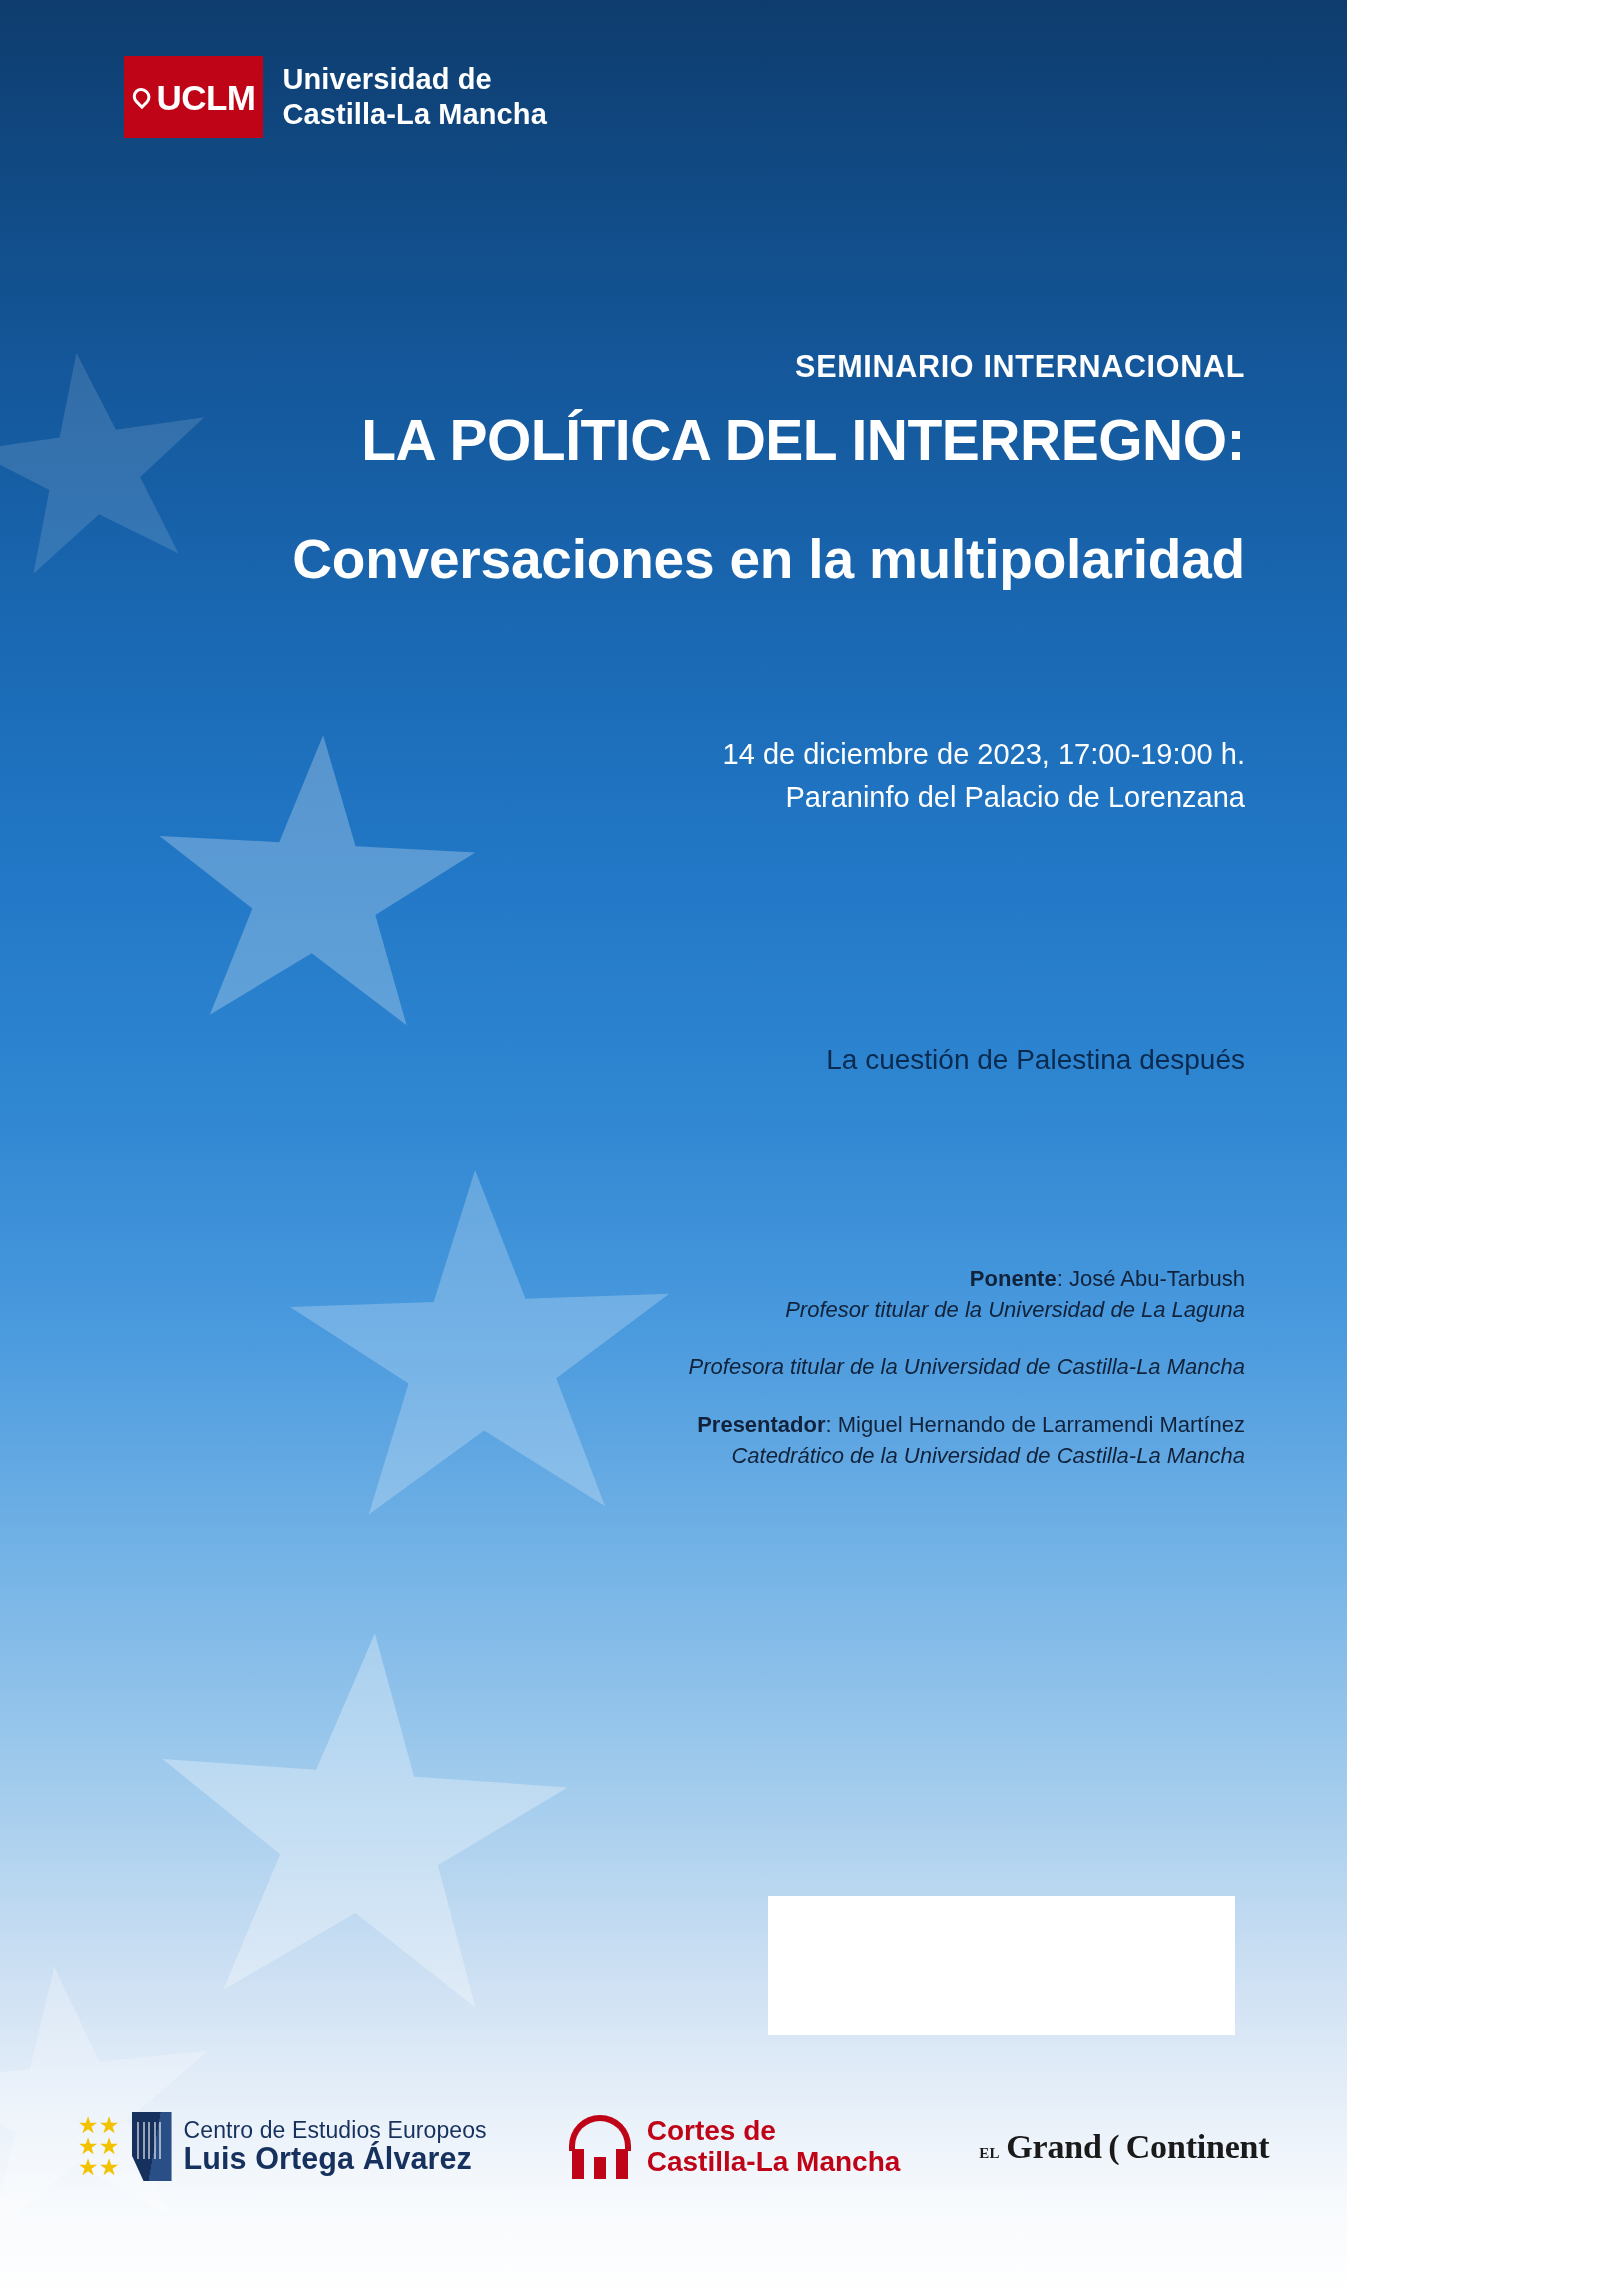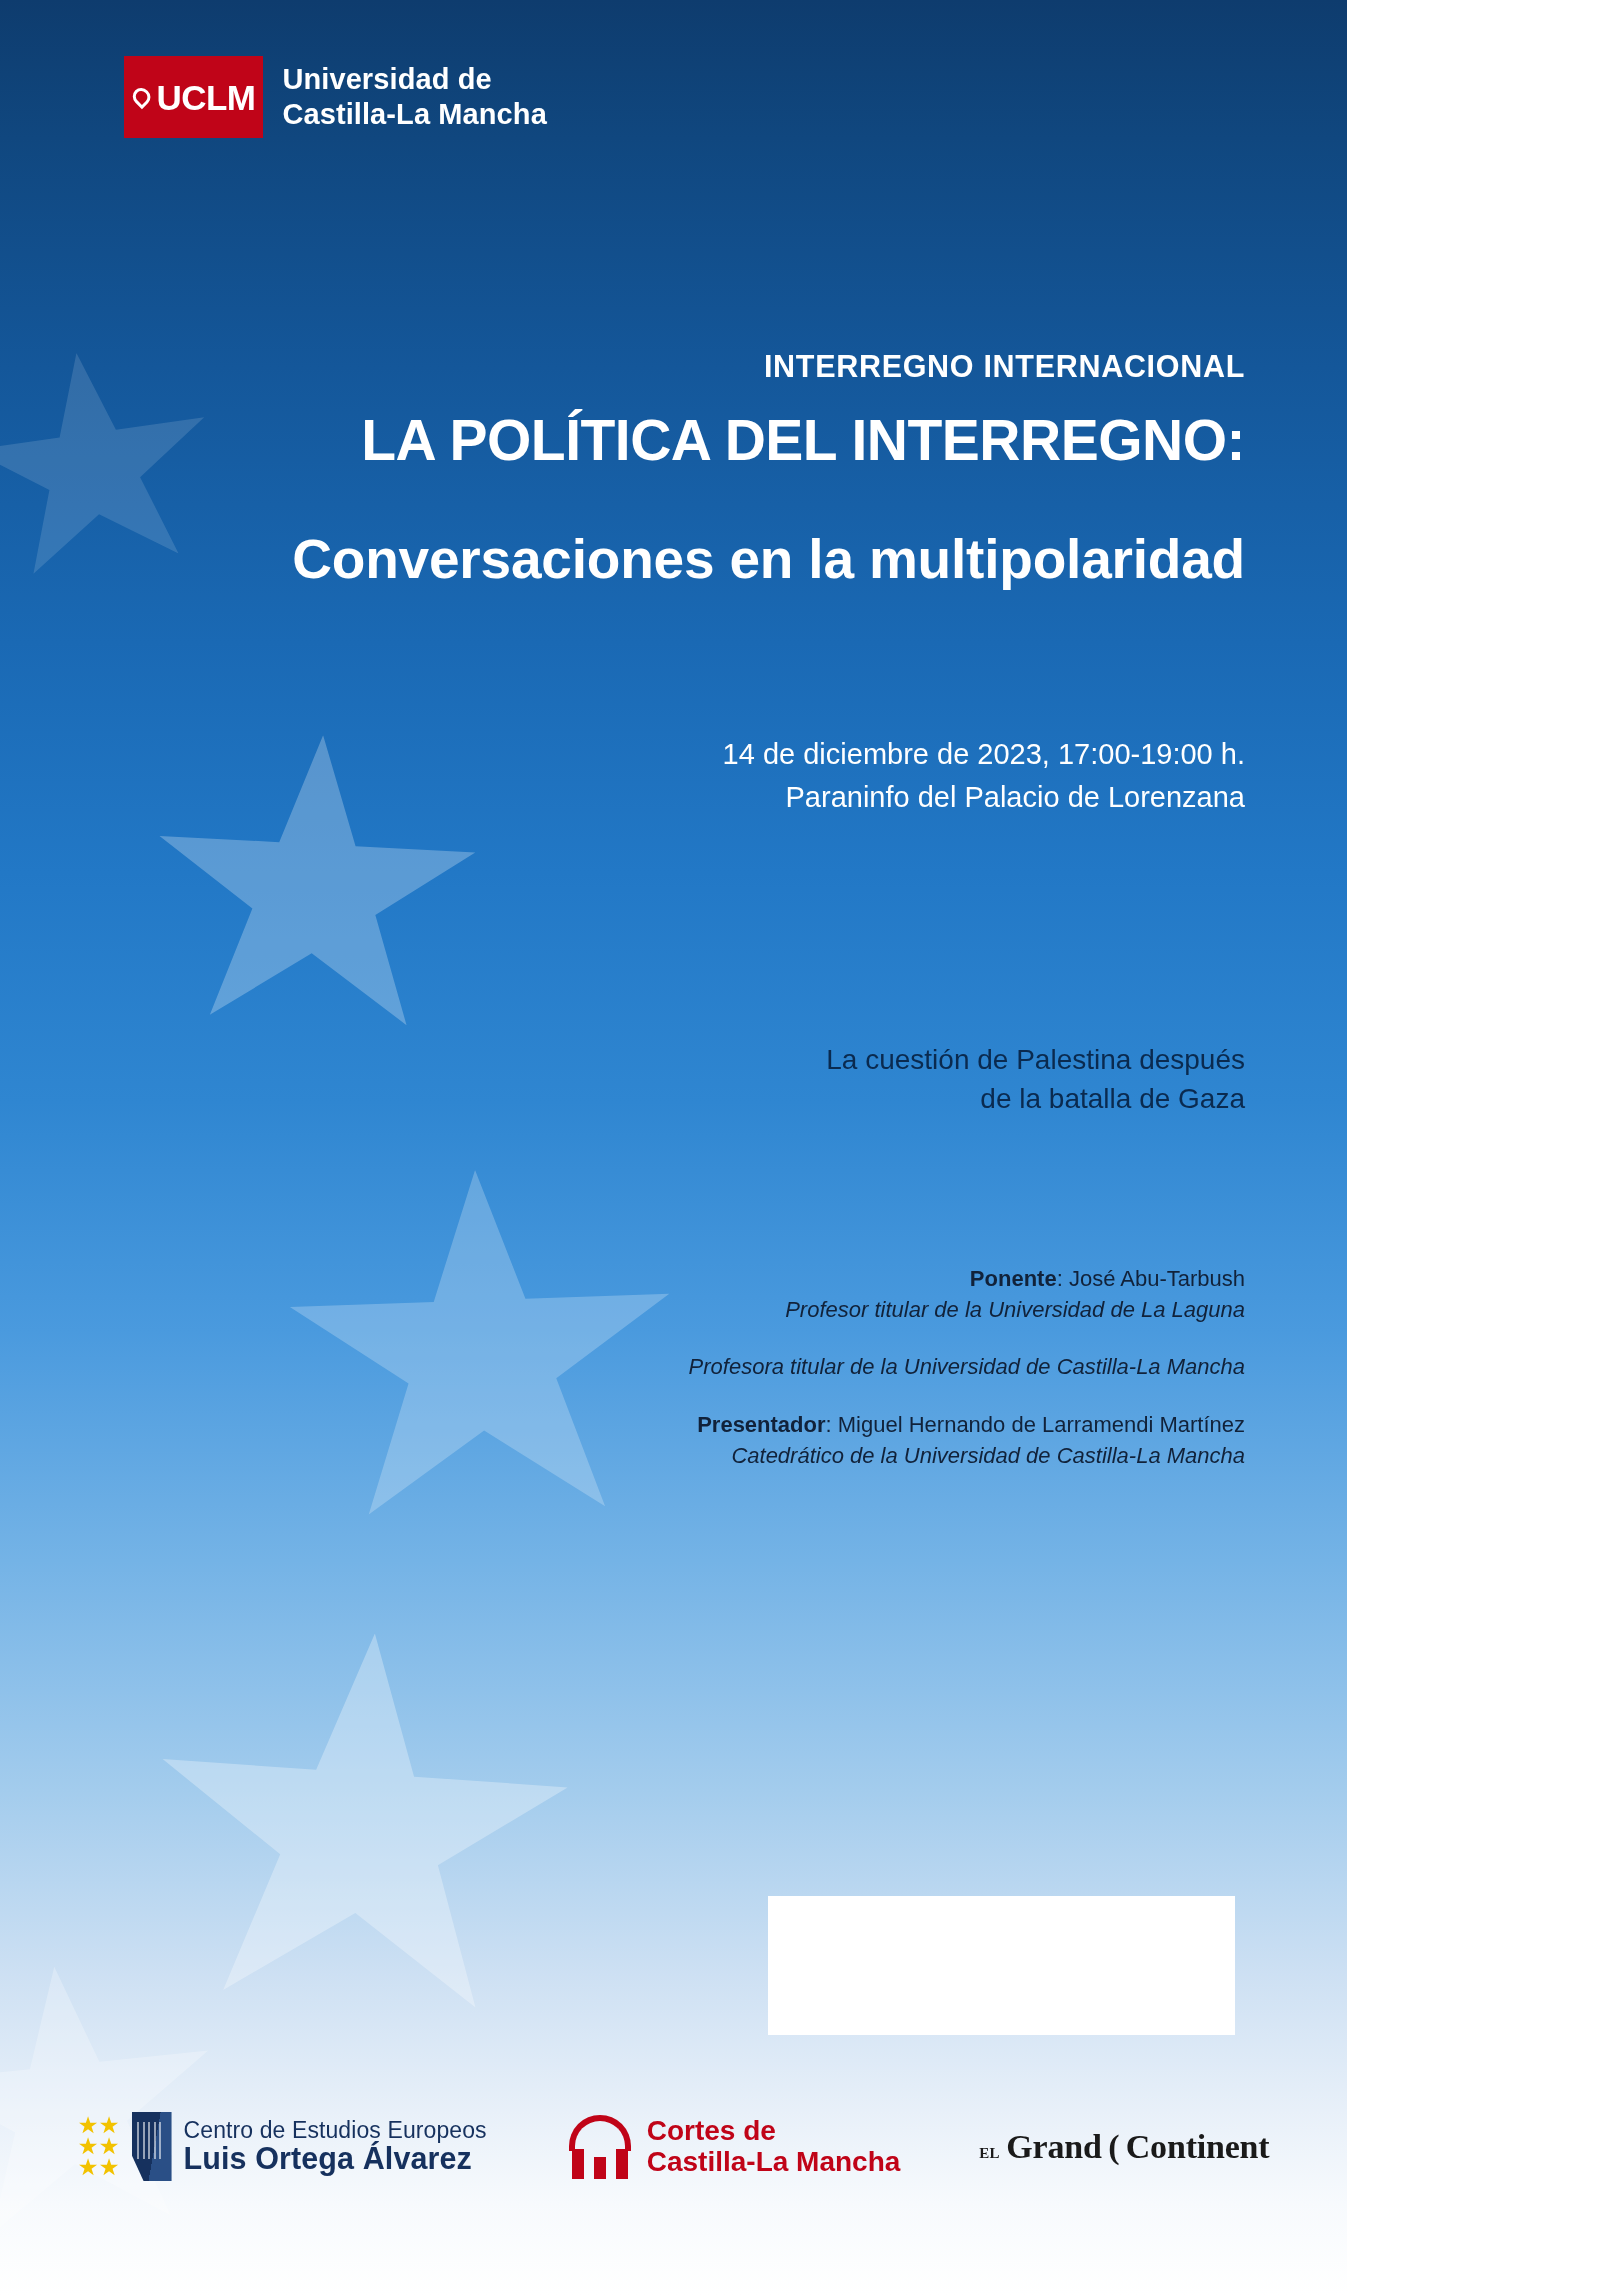--- a/index.html
+++ b/index.html
@@ -329,33 +329,32 @@
       <span class="mark-text">UCLM</span>
     </div>
     <div class="uclm-name">
       <div>Universidad de</div>
       <div>Castilla-La Mancha</div>
     </div>
   </div>
 
   <div class="content-right">
 
-    <div class="kicker">INTERREGNO INTERNACIONAL</div>
+    <div class="kicker">SEMINARIO INTERNACIONAL</div>
 
     <div class="title-1">LA POLÍTICA DEL INTERREGNO:</div>
     <div class="title-2">Conversaciones en la multipolaridad</div>
 
     <div class="when">
       <div>14 de diciembre de 2023, 17:00-19:00 h.</div>
       <div>Paraninfo del Palacio de Lorenzana</div>
     </div>
 
     <div class="session-title">
       <div>La cuestión de Palestina después</div>
-      <div>de la batalla de Gaza</div>
     </div>
 
     <div class="people">
       <div class="block">
         <div>
           <span class="role">Ponente</span><span>: </span><span>José Abu-Tarbush</span>
         </div>
         <div class="affil">Profesor titular de la Universidad de La Laguna</div>
       </div>
 

